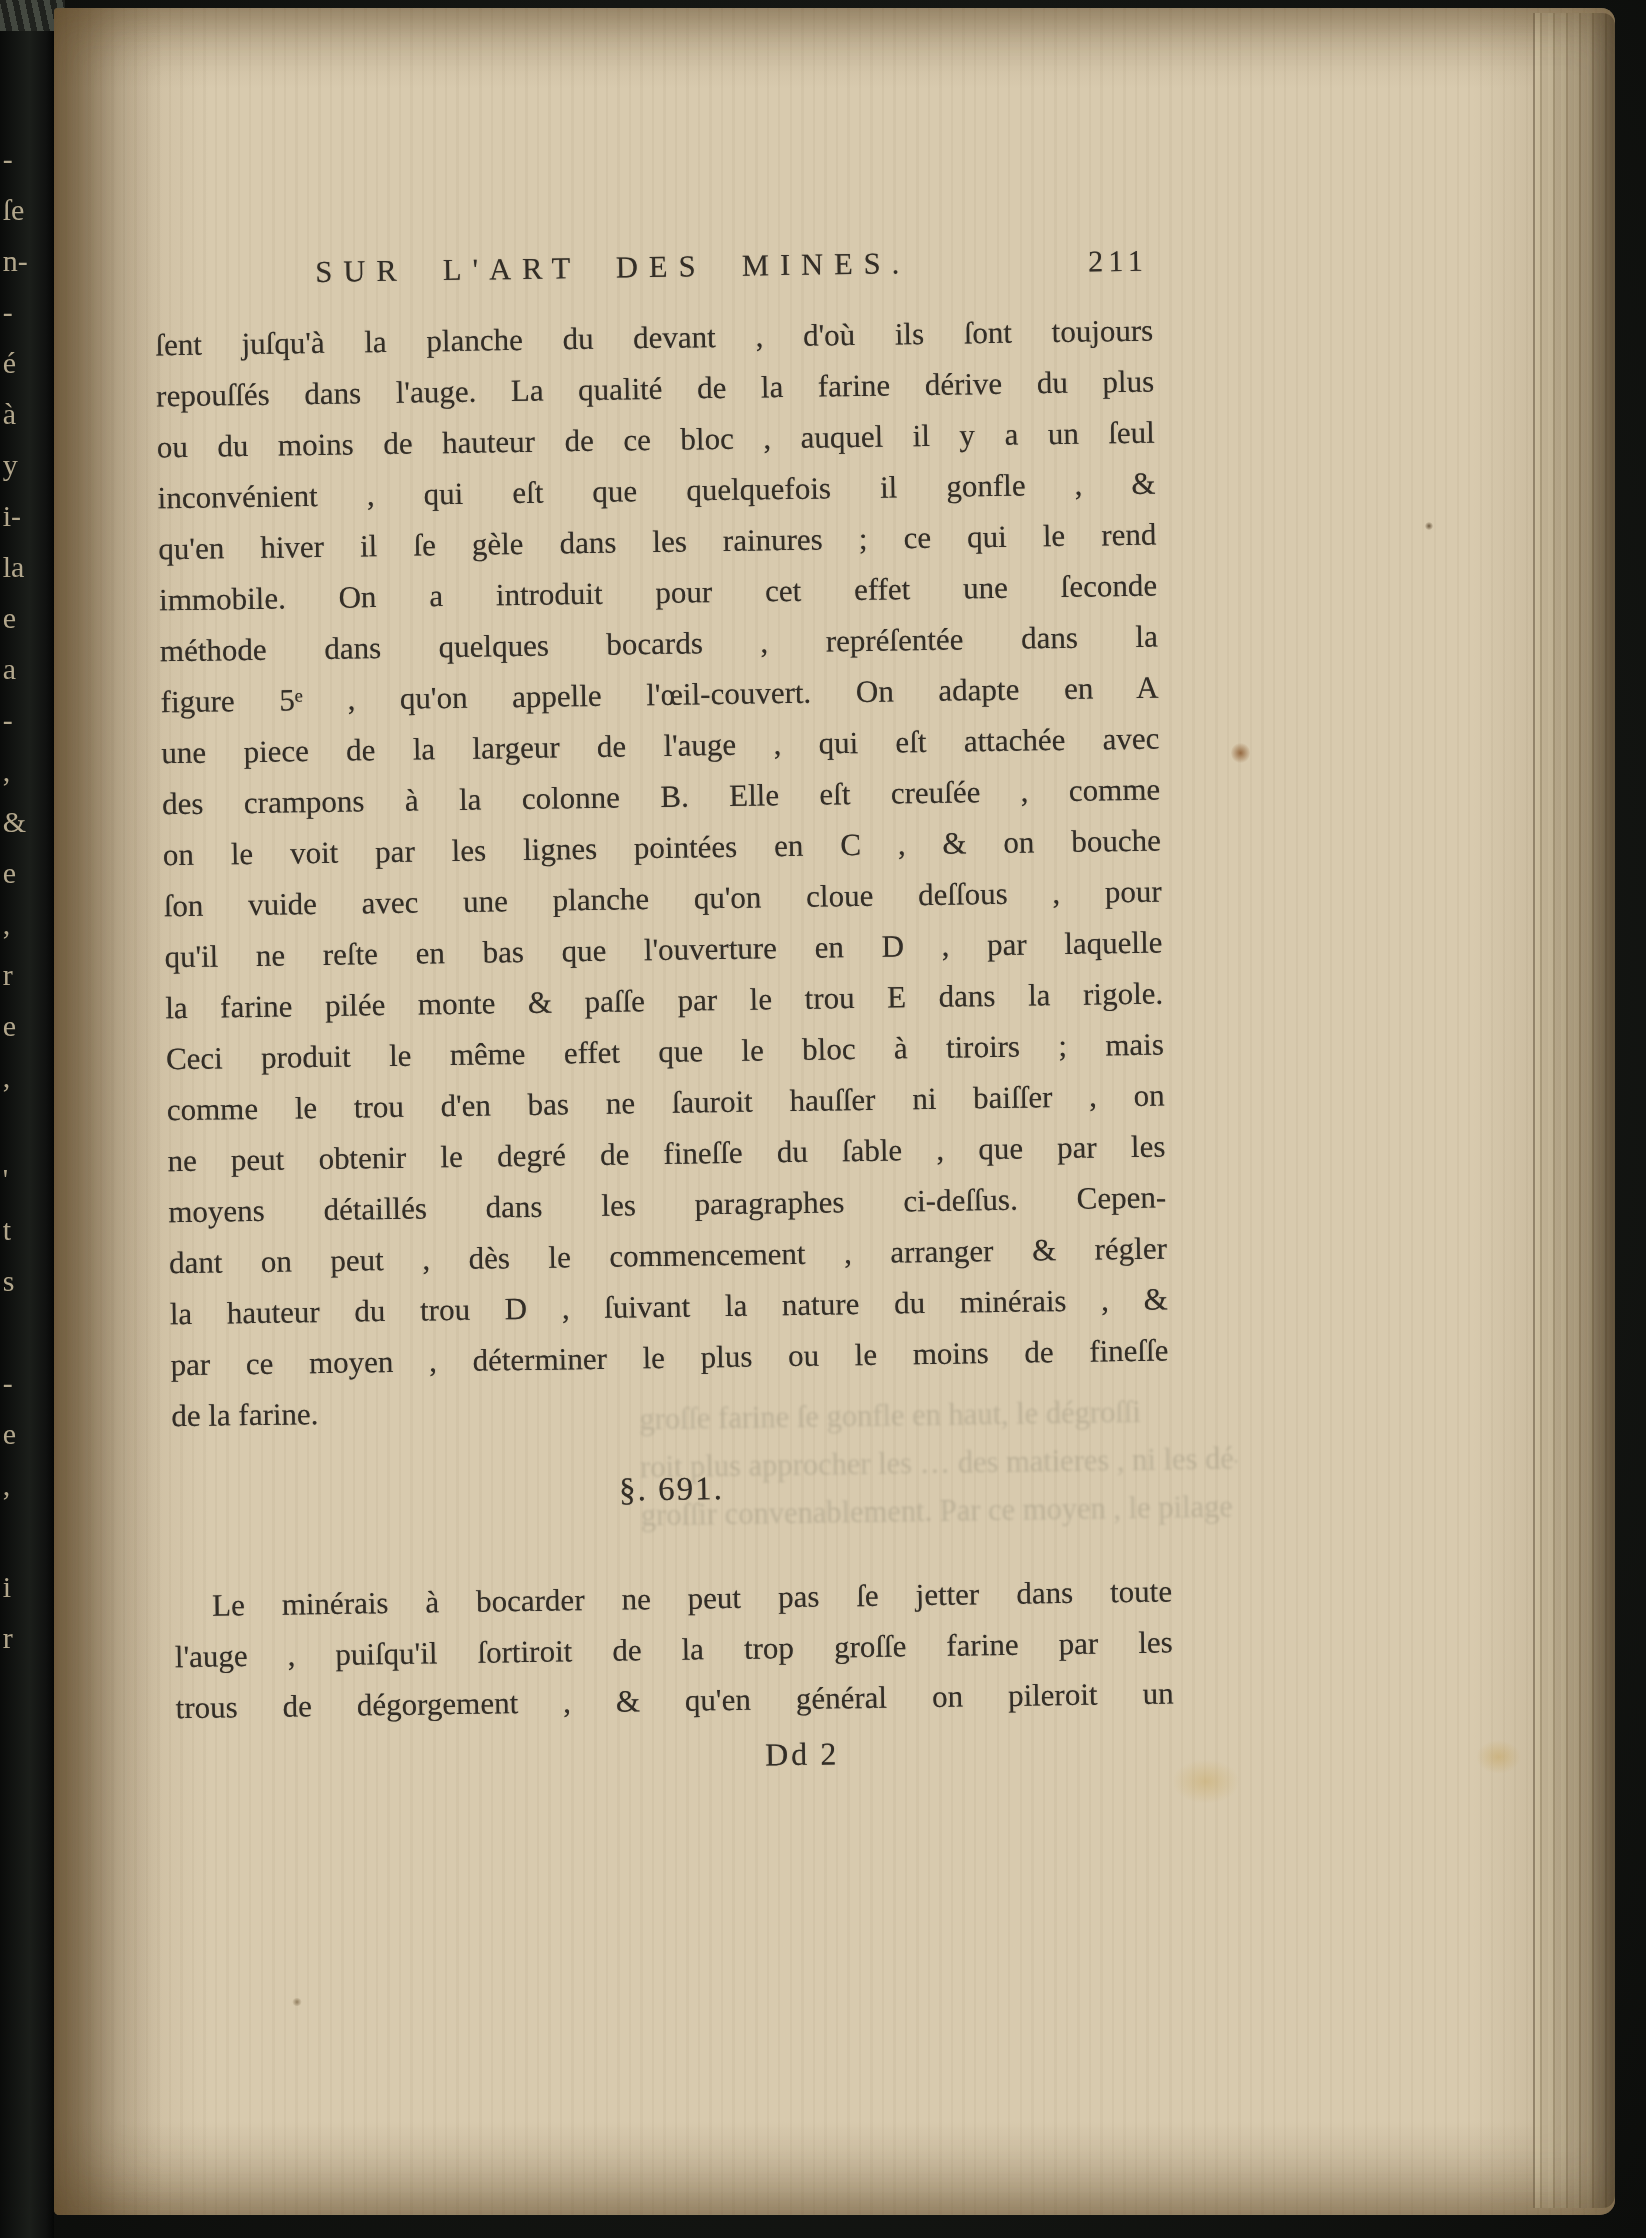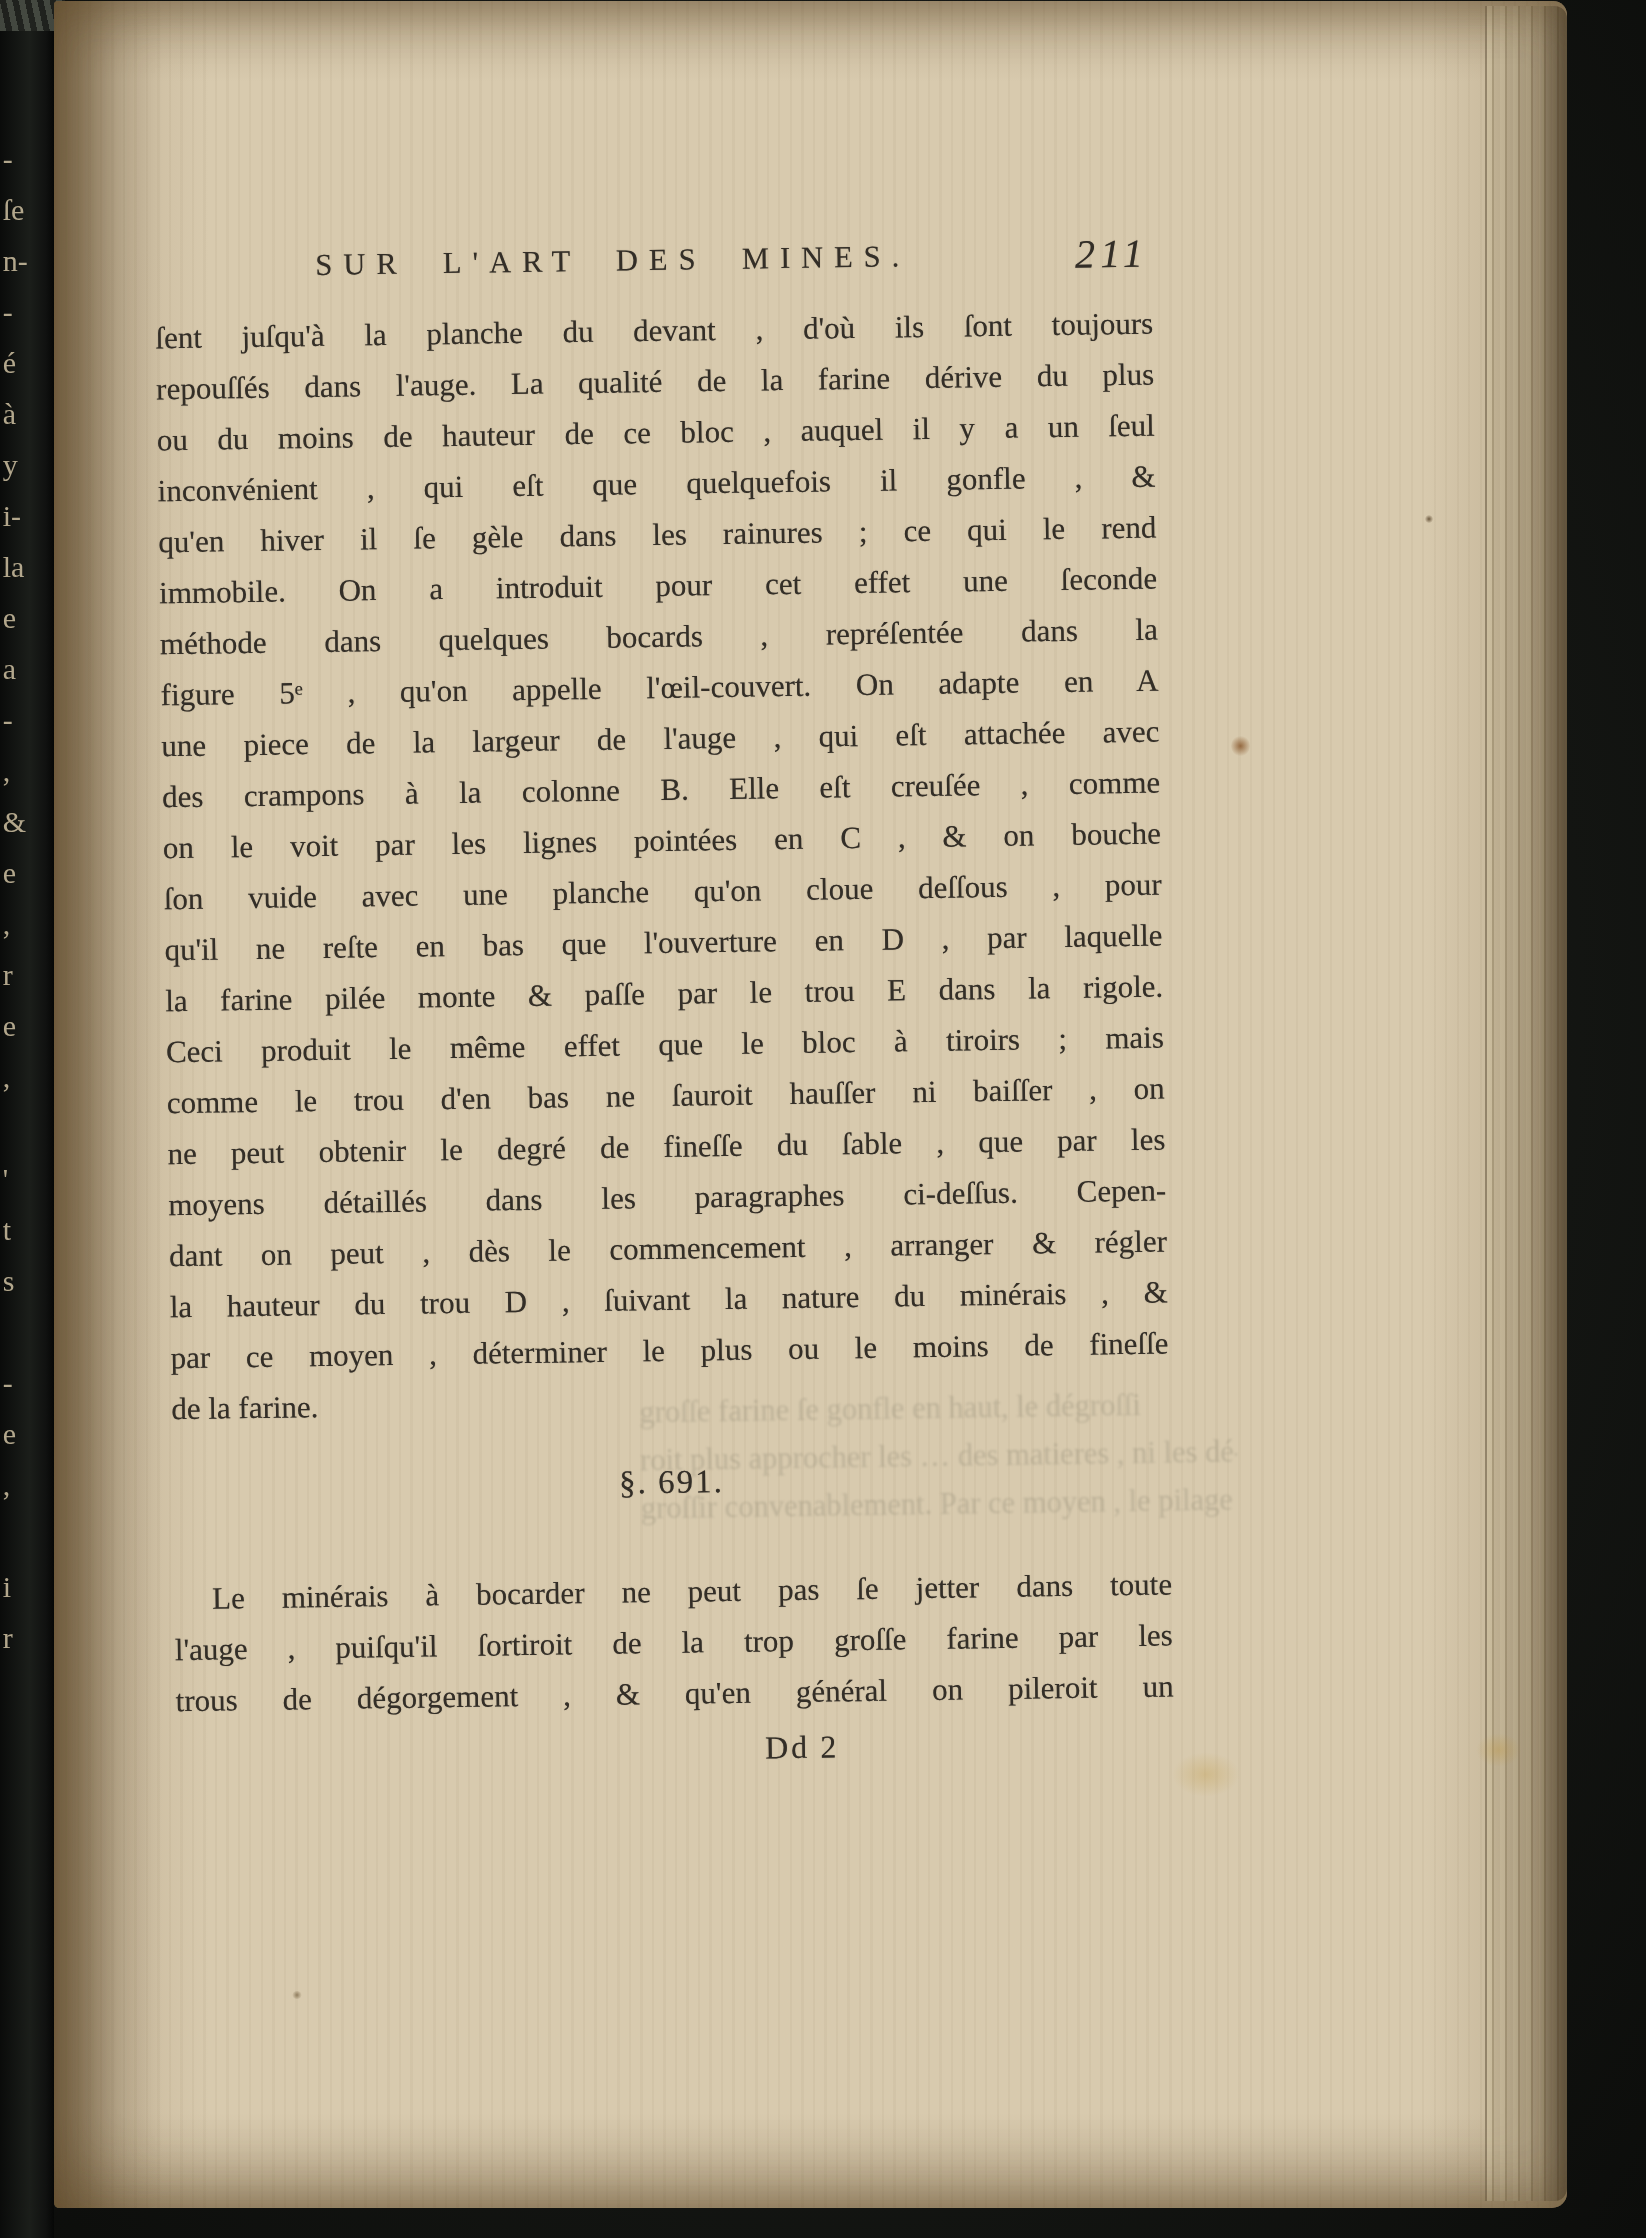--- a/index.html
+++ b/index.html
@@ -44,30 +44,31 @@
   }
   .fragments div {
     height: 51px;
     line-height: 51px;
     white-space: nowrap;
   }
 
   
   .page {
     position: absolute;
-    left: 54px; top: 1px;
+    left: 54px; top: 8px;
     width: 1513px; height: 2207px;
     border-radius: 4.1px 13.6px 15px 5.4px;
     background-color: #d8caae;
     background-image:
       repeating-linear-gradient(90deg, rgba(105,85,52,0.05) 0 2px, rgba(0,0,0,0) 2px 11.5px),
       linear-gradient(90deg, rgba(115,90,55,0.40) 0px, rgba(115,90,55,0.14) 64px, rgba(0,0,0,0) 156px),
       linear-gradient(270deg, rgba(110,88,55,0.28) 0px, rgba(0,0,0,0) 143px),
       linear-gradient(180deg, rgba(110,88,55,0.22) 0px, rgba(0,0,0,0) 81px),
       linear-gradient(0deg, rgba(110,88,55,0.25) 0px, rgba(0,0,0,0) 95px);
+    padding-left: 48px;
   }
   .page::after {
     content: "";
     position: absolute;
     inset: 0;
     border-radius: inherit;
     pointer-events: none;
     box-shadow:
       inset 34px 0 61px rgba(90,68,38,.30),
       inset -19px 0 48px rgba(90,68,38,.22),
@@ -129,22 +130,21 @@
   .header-title {
     text-align: center;
     letter-spacing: 0.36em;
     word-spacing: 0.55em;
     padding-right: 81px;
   }
   .page-number {
     position: absolute;
     right: 4.1px; top: 0;
     letter-spacing: 5.4px;
-    font-size: 40px;
-    font-style: italic;
+    font-size: 30px;
   }
   .body-par {
     font-size: 31px;
     line-height: 51px;
   }
   .body-par > div {
     text-align: justify;
     text-align-last: justify;
     height: 51px;
     overflow: visible;

